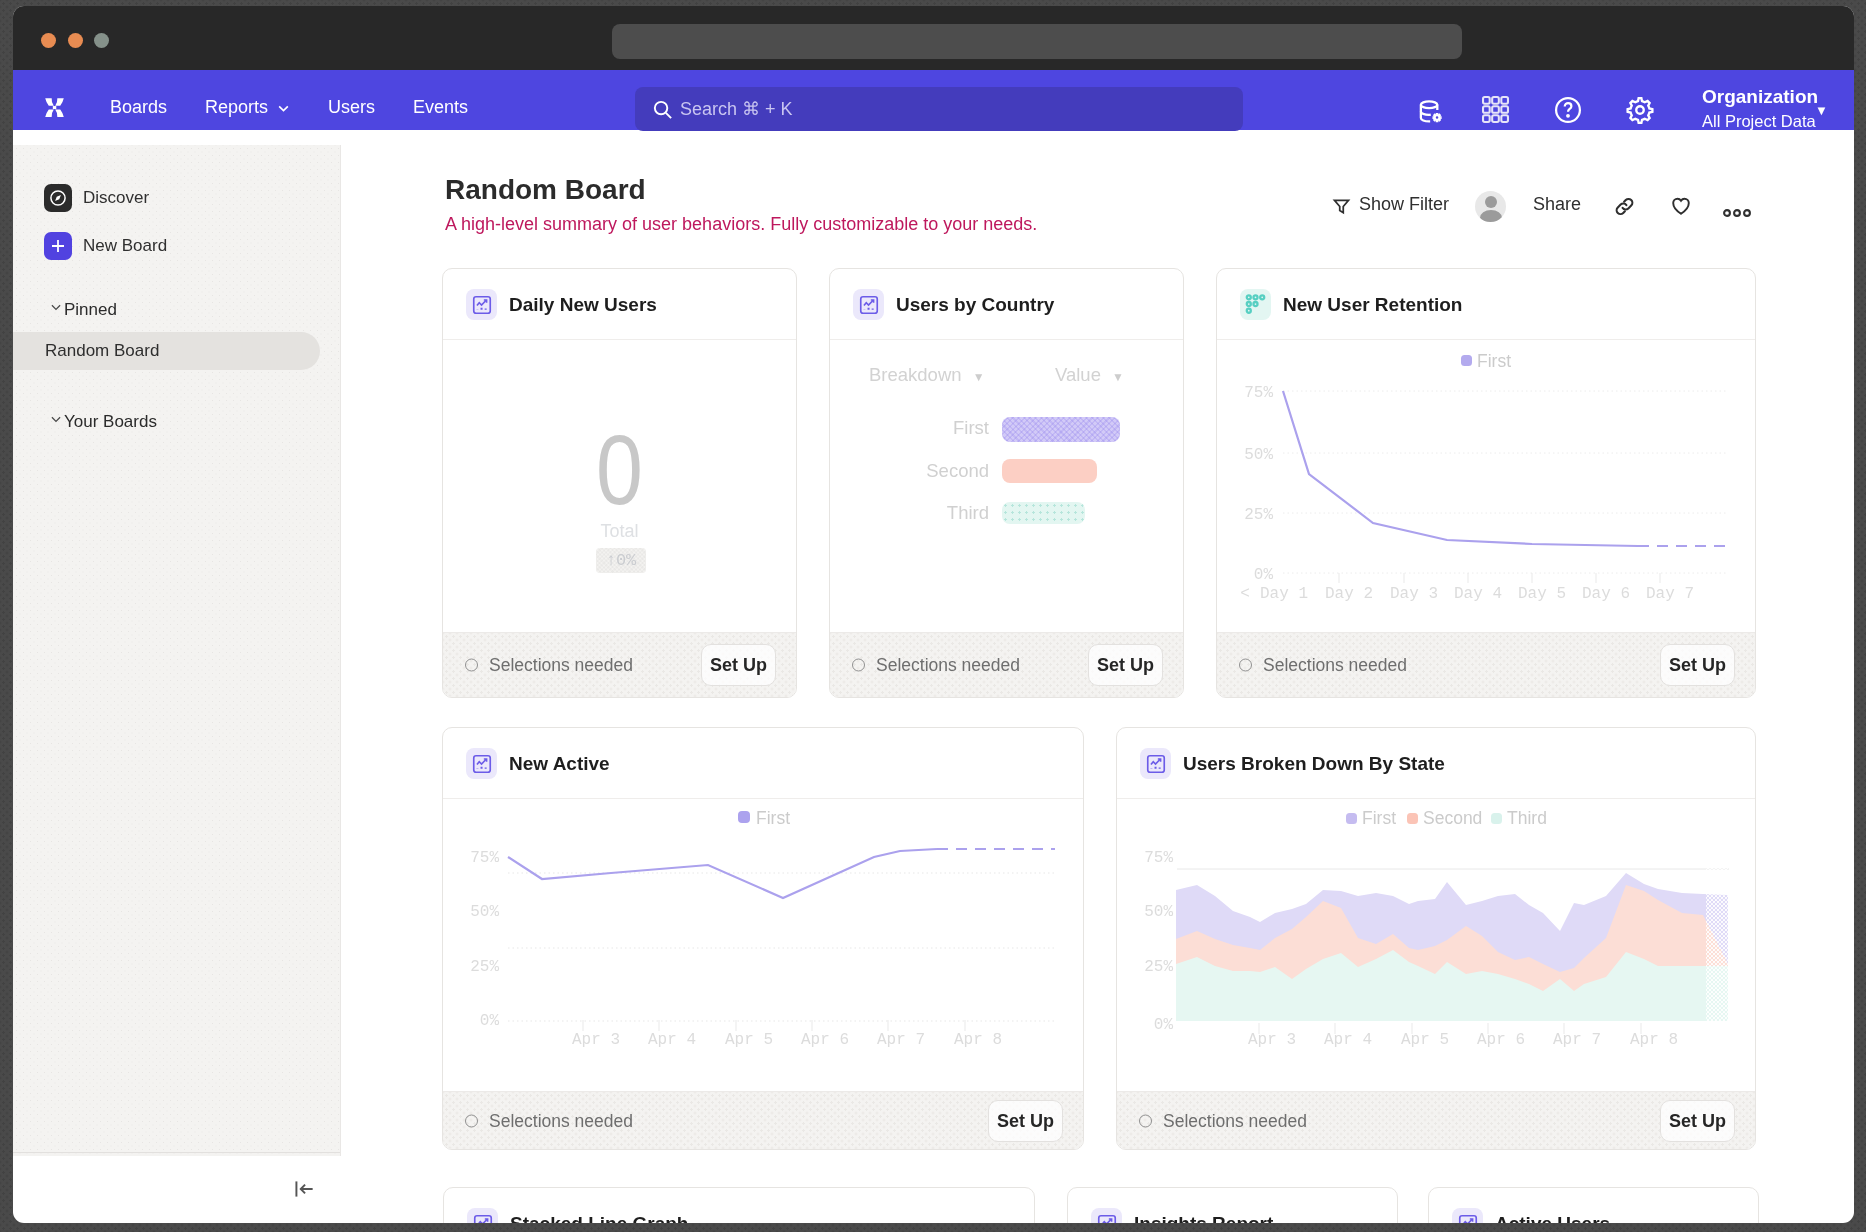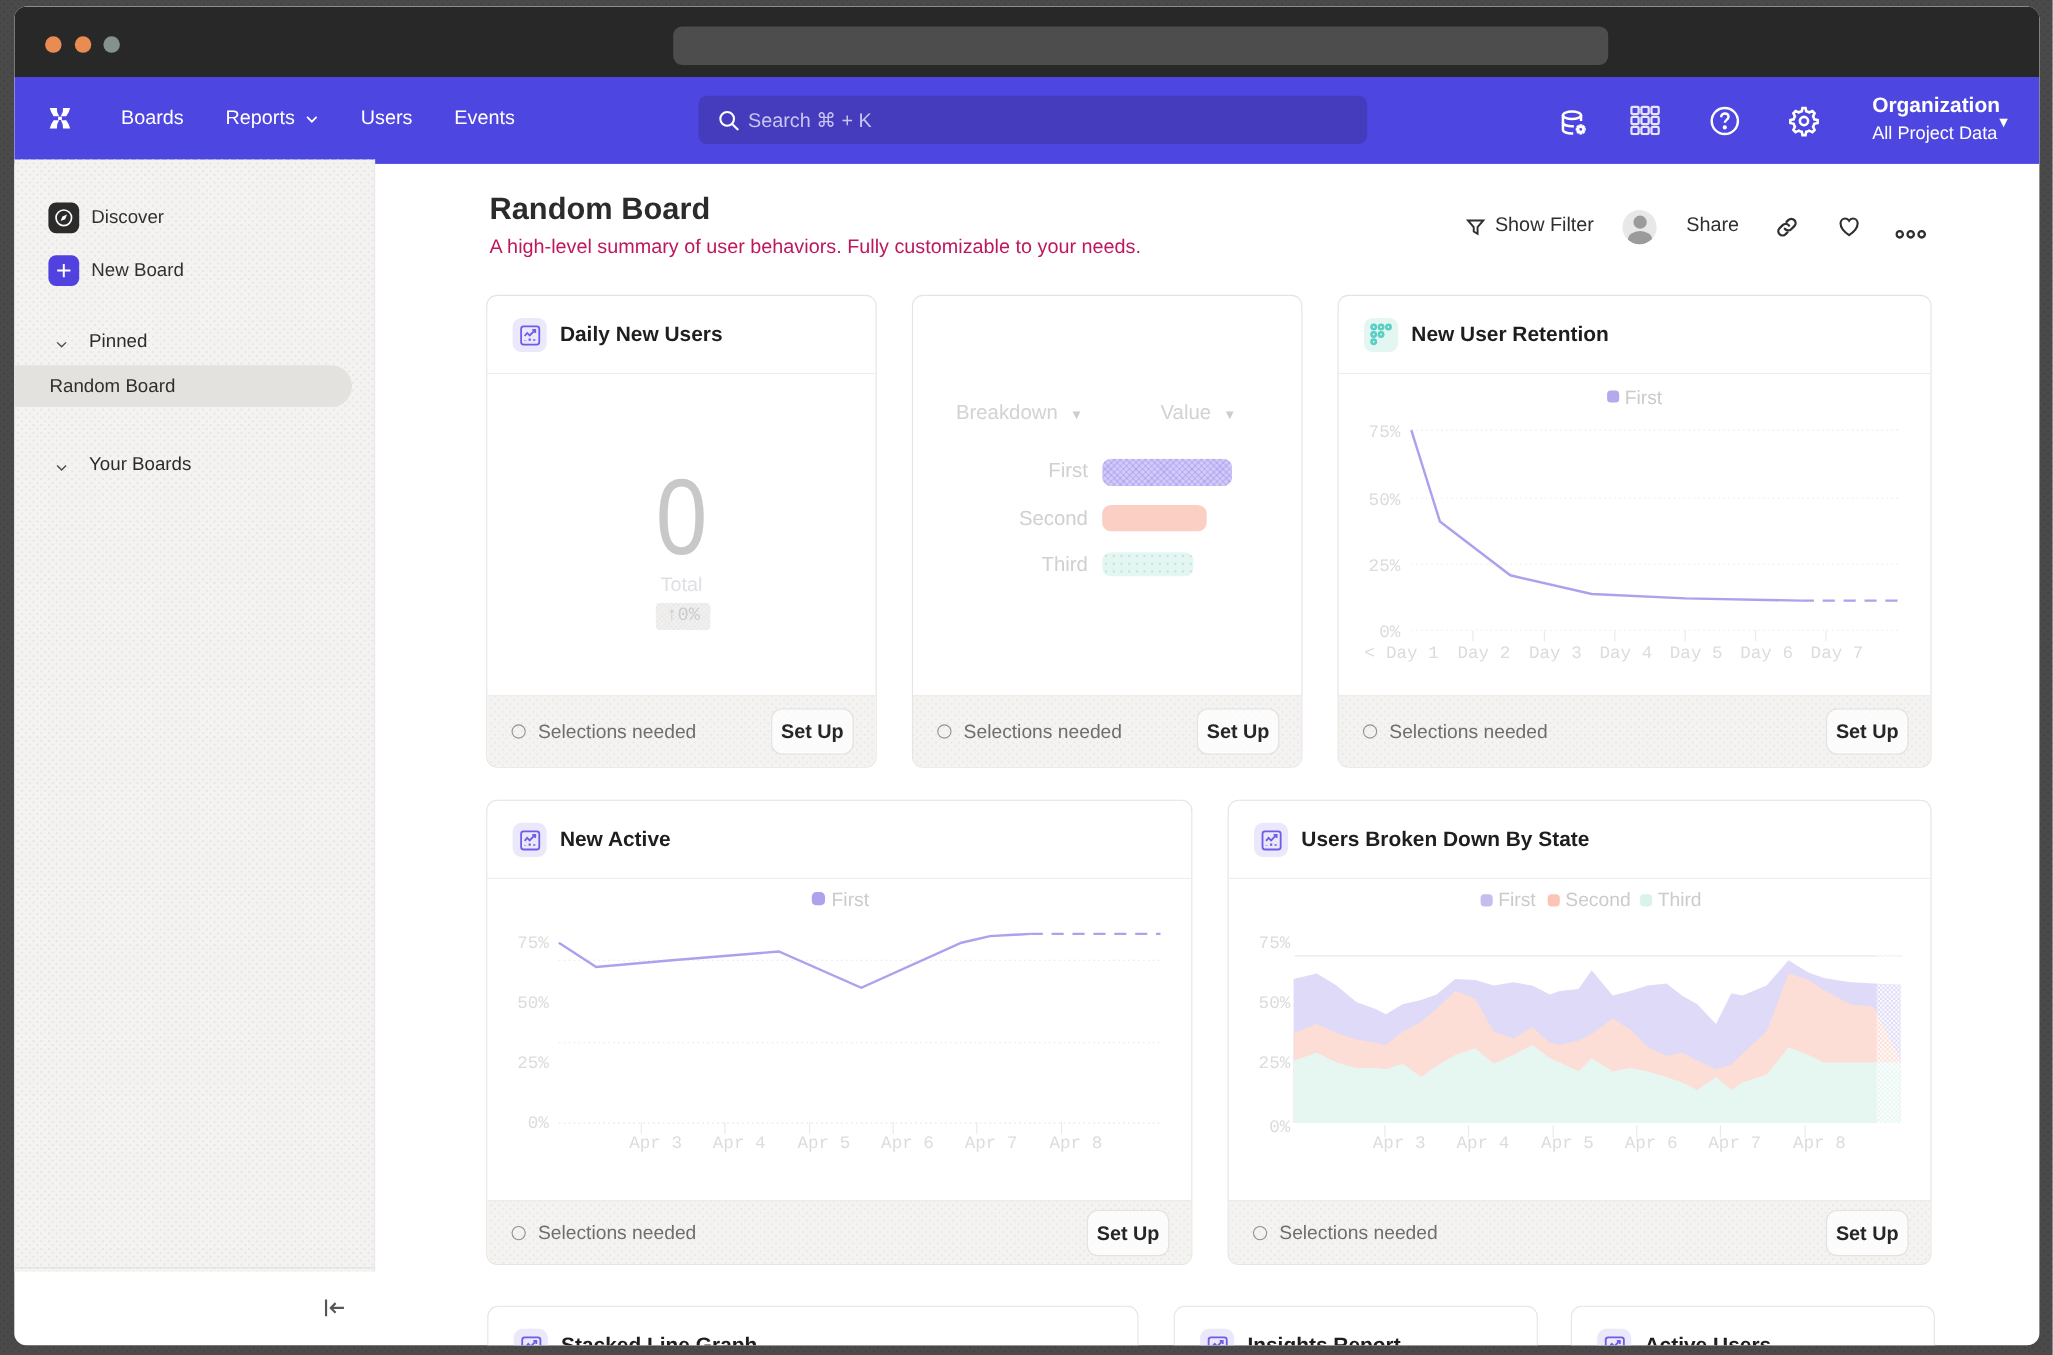--- a/index.html
+++ b/index.html
@@ -4,32 +4,32 @@
 <style>
 * { margin:0; padding:0; box-sizing:border-box; }
 html,body { width:1866px; height:1232px; overflow:hidden; }
 body { background:#4a4a4a; background-image:radial-gradient(rgba(0,0,0,.10) 1px, transparent 1.2px), radial-gradient(rgba(0,0,0,.10) 1px, transparent 1.2px); background-size:7px 7px; background-position:0 0, 3.5px 3.5px; font-family:"Liberation Sans", sans-serif; position:relative; }
 .window { position:absolute; left:13px; top:6px; width:1841px; height:1217px; background:#fff; border-radius:11px; overflow:hidden; }
 
 .titlebar { position:absolute; left:0; top:0; width:100%; height:64px; background:#282828; }
 .tl { position:absolute; top:27px; width:15px; height:15px; border-radius:50%; }
 .urlbar { position:absolute; left:599px; top:18px; width:850px; height:35px; background:#4d4d4d; border-radius:8px; }
 
-.nav { position:absolute; left:0; top:64px; width:100%; height:79px; background:#4e46e0; }
+.nav { position:absolute; left:0; top:64px; width:100%; height:60px; background:#4e46e0; }
 .nav .menu { position:absolute; top:0; height:75px; line-height:75px; color:#fff; font-size:18px; font-weight:500; }
 .searchbox { position:absolute; left:622px; top:17px; width:608px; height:44px; background:#443cbc; border-radius:8px; }
 .searchbox span { position:absolute; left:45px; top:11px; font-size:18px; color:#c9c5f1; }
 
 .sidebar { position:absolute; left:0; top:139px; width:328px; height:1011px;
   background:#f4f3f1; border-right:1px solid #e9e7e5;
   background-image:radial-gradient(#e7e5e3 0.9px, transparent 1px), radial-gradient(#e7e5e3 0.9px, transparent 1px); background-size:7px 7px; background-position:0 0, 3.5px 3.5px; }
 .side-item { position:absolute; left:31px; display:flex; align-items:center; gap:11px; font-size:17px; color:#303030; }
 .side-icon { width:28px; height:28px; border-radius:7px; display:flex; align-items:center; justify-content:center; }
 .pill { position:absolute; left:0; top:187px; width:307px; height:38px; background:#e4e2df; border-radius:0 19px 19px 0; line-height:38px; padding-left:32px; font-size:17px; color:#2e2e2e; }
-.side-sec { position:absolute; left:36px; display:flex; align-items:flex-end; gap:18px; font-size:17px; font-weight:500; color:#2b2b2b; }
+.side-sec { position:absolute; left:36px; display:flex; align-items:flex-start; gap:1px; font-size:17px; font-weight:500; color:#2b2b2b; }
 .side-div { position:absolute; left:0px; top:1007px; width:327px; border-top:1px solid #e2e0de; }
 
 .main-title { position:absolute; left:432px; top:168px; font-size:28px; font-weight:bold; color:#2b2b2b; }
 .main-sub { position:absolute; left:432px; top:208px; font-size:18px; color:#be185d; }
 .hdr-act { position:absolute; top:188px; font-size:18px; font-weight:500; color:#2f2f2f; }
 
 .card { position:absolute; background:#fff; border:1px solid #e6e4e1; border-radius:10px; overflow:hidden; }
 .card-head { position:absolute; left:0; top:0; right:0; height:71px; border-bottom:1px solid #efedeb;text-align:right; }
 .card-ic { position:absolute; left:23px; top:20px; width:31px; height:31px; border-radius:8px; background:#ebe8fb; display:flex; align-items:center; justify-content:center; }
 .card-ic.teal { background:#e3f6f2; }
@@ -197,20 +197,33 @@
     <div class="card-foot" style="height:65px;">
       <div class="foot-sel">
           <div class="circ"></div>
           <span>Selections needed</span>
         </div>
       <div class="setup">Set Up</div>
     </div>
   </div>
 
   <div class="card" style="left:816px;top:262px;width:355px;height:430px;">
+    <div class="card-head">
+      <div class="card-ic">
+          <svg width="22" height="22" viewBox="0 0 24 24" fill="none" stroke="#6c5ce8" stroke-width="1.8">
+            <rect x="3" y="3" width="18" height="18" rx="2.5"></rect>
+            <polyline points="6.5,12.5 9,9.5 11.5,12 16.5,6.8"></polyline>
+            <path d="M14 6.5 h3 v3"></path>
+            <line x1="7" y1="16.8" x2="7" y2="17.2" stroke-width="2.2"></line>
+            <line x1="11.5" y1="15" x2="11.5" y2="17.2" stroke-width="2.2"></line>
+            <line x1="16" y1="15.8" x2="16" y2="17.2" stroke-width="2.2"></line>
+          </svg>
+        </div>
+      <div class="card-title">Users by Country</div>
+    </div>
     <div style="position:absolute;left:39px;top:95px;font-size:18.5px;color:#d2d2d2;">Breakdown <span style="font-size:12px;color:#cdcdcd;margin-left:6px;">▼</span></div>
     <div style="position:absolute;left:225px;top:95px;font-size:18.5px;color:#d2d2d2;">Value <span style="font-size:12px;color:#cdcdcd;margin-left:6px;">▼</span></div>
     <div style="position:absolute;right:194px;top:148px;font-size:18.5px;color:#d0d0d0;">First</div>
     <div style="position:absolute;left:172px;top:148px;width:118px;height:25px;border-radius:8px;background:#d2caf7;background-image:repeating-linear-gradient(45deg, rgba(130,112,235,.20) 0 1.5px, transparent 1.5px 4px), repeating-linear-gradient(-45deg, rgba(130,112,235,.20) 0 1.5px, transparent 1.5px 4px);"></div>
     <div style="position:absolute;right:194px;top:191px;font-size:18.5px;color:#d0d0d0;">Second</div>
     <div style="position:absolute;left:172px;top:190px;width:95px;height:24px;background:#fccfc4;border-radius:8px;"></div>
     <div style="position:absolute;right:194px;top:233px;font-size:18.5px;color:#d0d0d0;">Third</div>
     <div style="position:absolute;left:172px;top:233px;width:83px;height:22px;border-radius:8px;background:#e3f6f1;background-image:radial-gradient(rgba(80,190,170,.30) 1px, transparent 1.2px);background-size:7px 7px;"></div>
     <div class="card-foot" style="height:65px;">
       <div class="foot-sel">

